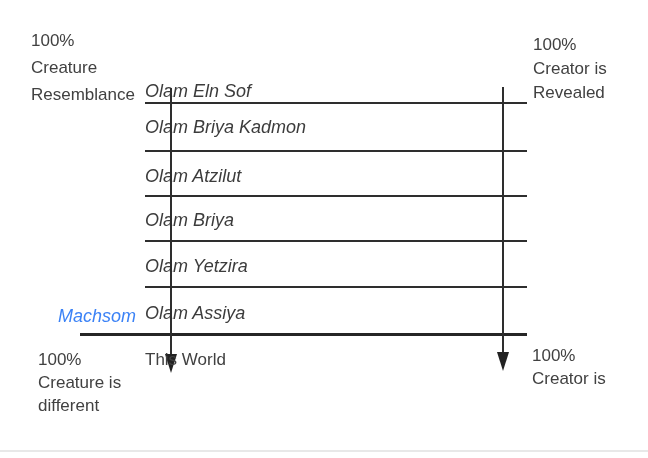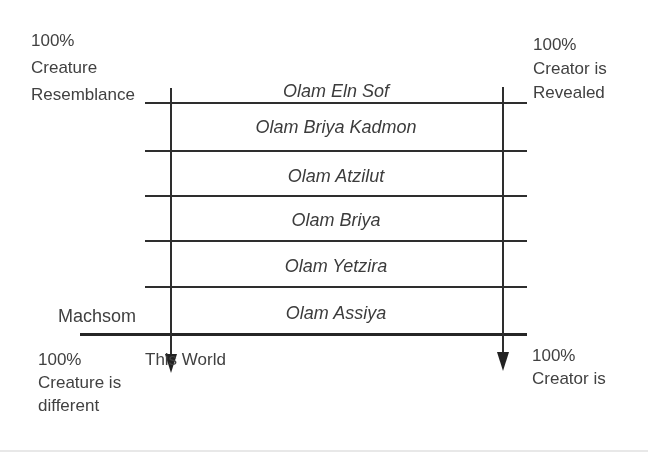--- a/index.html
+++ b/index.html
@@ -21,21 +21,21 @@
   .corner div { white-space: nowrap; }
   .tl { left: 31px;  top: 27px;  line-height: 27px; }
   .tr { left: 533px; top: 33px;  line-height: 24px; }
   .bl { left: 38px;  top: 348px; line-height: 23px; }
   .br { left: 532px; top: 344px; line-height: 23px; }
 
   .world-label {
     position: absolute;
     left: 145px;
     width: 382px;
-    text-align: center;
+    text-align: left;
     font-style: italic;
     font-size: 18px;
     line-height: 22px;
     color: #3c3c3c;
     white-space: nowrap;
   }
   .hline {
     position: absolute;
     left: 145px;
     width: 382px;
@@ -62,23 +62,24 @@
     width: 447px;
     height: 3px;
     background: #262626;
   }
   .machsom {
     position: absolute;
     left: 30px;
     top: 305px;
     width: 106px;
     text-align: right;
+    font-style: italic;
     font-size: 18px;
     line-height: 22px;
-    color: #404040;
+    color: #3b82f6;
     white-space: nowrap;
   }
   .this-world {
     position: absolute;
     left: 145px;
     top: 349px;
     width: 382px;
     text-align: left;
     font-size: 17px;
     line-height: 22px;

